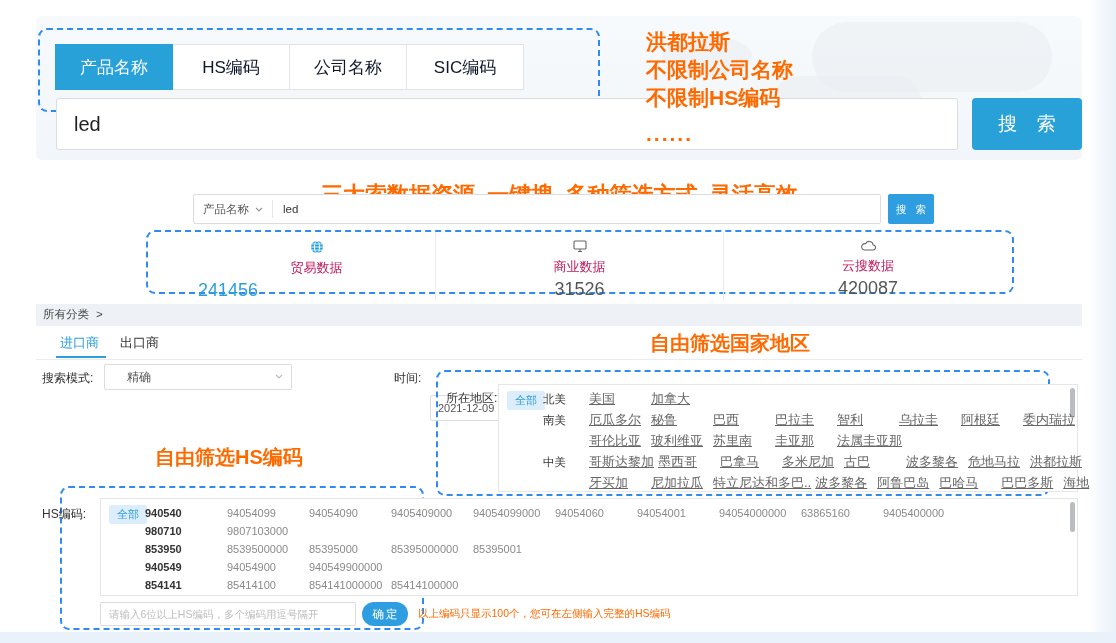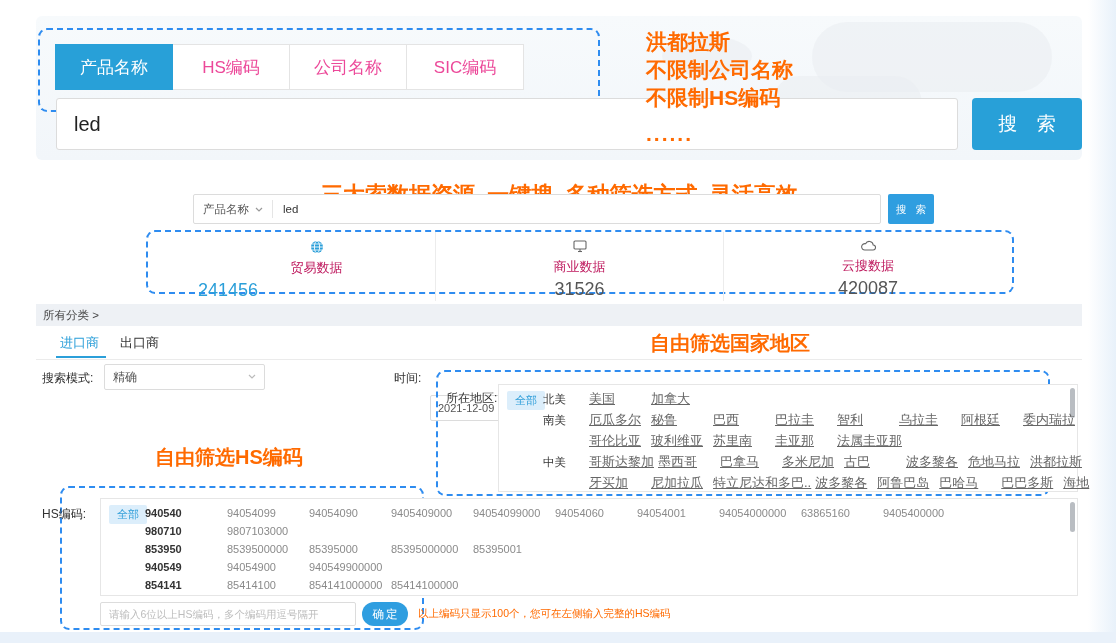--- a/index.html
+++ b/index.html
@@ -15,21 +15,21 @@
   .hero { position:absolute; left:36px; top:16px; width:1046px; height:144px;
     background:linear-gradient(180deg,#f7fafc,#f2f6fa); border-radius:6px; }
   .blob { position:absolute; background:#e9edf0; opacity:.55; border-radius:50%; }
   .b1 { right:30px; top:6px; width:240px; height:70px; border-radius:40px; }
   .b2 { right:160px; top:60px; width:150px; height:55px; border-radius:30px; }
   .b3 { right:330px; top:20px; width:90px; height:40px; }
   .dash { position:absolute; border:2px dashed #2e8cf0; border-radius:9px; }
   .hero-dash { left:2px; top:12px; width:562px; height:84px; }
   .hero-tabs { position:absolute; left:20px; top:28px; display:flex; }
   .htab { width:118px; height:46px; line-height:46px; text-align:center; font-size:17px;
-    color:#ec4899; background:#fff; border:1px solid #e4e4e4; margin-left:-1px; cursor:pointer; }
+    color:#0f172a; background:#fff; border:1px solid #e4e4e4; margin-left:-1px; cursor:pointer; }
   .htab.active { background:#28a0d8; color:#fff; border-color:#28a0d8; z-index:2; }
   .hero-input { position:absolute; left:20px; top:82px; width:902px; height:52px; background:#fff;
     border:1px solid #dcdcdc; border-radius:3px; font-size:20px; color:#222; line-height:50px;
     padding-left:17px; }
   .hero-btn { position:absolute; left:936px; top:82px; width:110px; height:52px; background:#28a0d8;
     color:#fff; font-size:19px; letter-spacing:7px; text-indent:7px; line-height:52px;
     text-align:center; border-radius:4px; cursor:pointer; }
   .hero-notes { position:absolute; left:610px; top:12px; color:#ff6a00; font-size:21px;
     font-weight:bold; line-height:28px; }
   .hero-notes .dots { letter-spacing:2px; margin-top:8px; }
@@ -53,31 +53,31 @@
   .stat .lab { display:flex; align-items:center; gap:5px; font-size:13px; color:#be185d;flex-direction:column; }
   .stat .num { font-size:18px; color:#555; margin-top:3px; }
   .stat1 { padding-left:50px; border-right:1px solid #ececec; }
   .stat1 .num { color:#2b9fd9; }
   .stat2 { border-right:1px solid #ececec; text-align:center; }
   .stat2 .lab, .stat3 .lab { justify-content:center; }
   .stat3 { text-align:center; }
 
   
   .crumb { position:absolute; left:36px; top:304px; width:1046px; height:36px; background:#eef1f5;
-    font-size:11.5px; color:#444; line-height:22px; padding-left:7px; }
+    font-size:11.5px; color:#444; line-height:22px; padding-left:7px;font-family:Liberation Mono, monospace; }
 
   
   .main { position:absolute; left:36px; top:326px; width:1046px; height:306px; background:#fff; }
   .mtab { position:absolute; top:8px; font-size:13px; color:#333; cursor:pointer; }
   .mtab.active { color:#2b9fd9; }
   .mtab-underline { position:absolute; left:20px; top:30px; width:50px; height:2px; background:#2b9fd9; }
   .mtab-div { position:absolute; left:0; top:33px; width:100%; height:1px; background:#ebebeb; }
   .flabel { position:absolute; font-size:12px; color:#333; }
-  .select { position:absolute; left:68px; top:38px; width:161px; height:26px; border:1px solid #dcdcdc;
-    border-radius:2px; font-size:12px; color:#555; line-height:24px; padding:0 8px; cursor:pointer; }
+  .select { position:absolute; left:68px; top:38px; width:188px; height:26px; border:1px solid #dcdcdc;
+    border-radius:2px; font-size:12px; color:#555; line-height:24px; padding:0 22px; cursor:pointer; }
   .select .car { position:absolute; right:8px; top:9px; }
   .datebox { position:absolute; left:394px; top:38px; width:178px; height:26px; border:1px solid #dcdcdc;
     border-radius:2px; display:flex; align-items:center; font-size:11px; color:#555; padding:0 7px;
     gap:5px; cursor:pointer;margin-top:31px; }
   .datebox .arrow { color:#999; }
   .ann { position:absolute; font-size:20px; font-weight:bold; color:#ff6a00; }
   .region-dash { left:400px; top:44px; width:614px; height:126px; }
   .panelbox { position:absolute; background:#fff; border:1px solid #e6e6e6; }
   .region-panel { left:462px; top:58px; width:580px; height:108px; }
   .hs-panel { left:64px; top:172px; width:978px; height:98px; }

